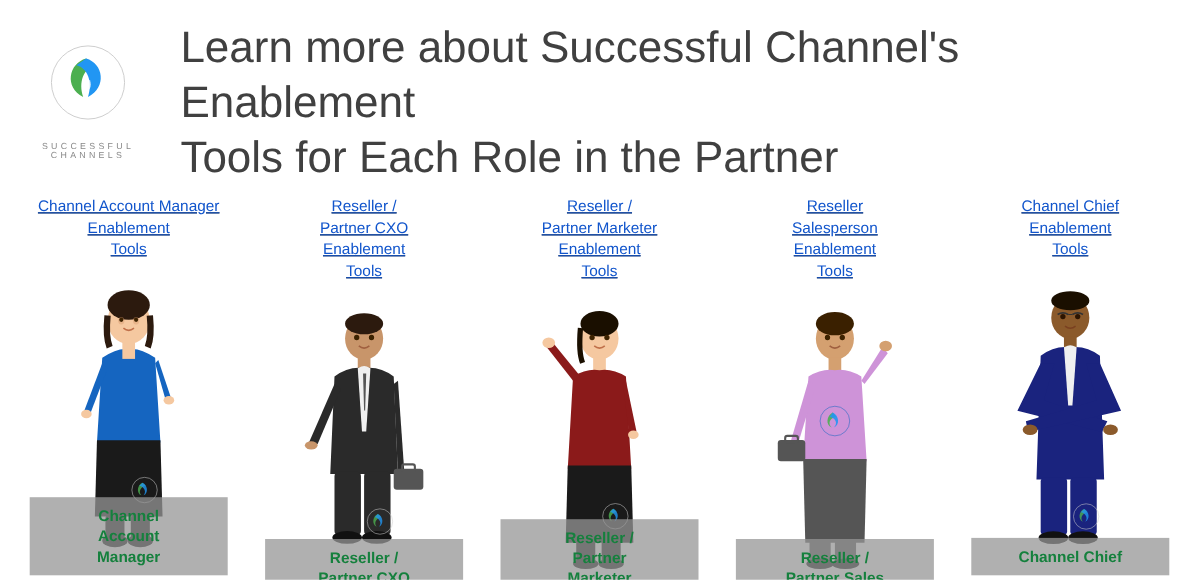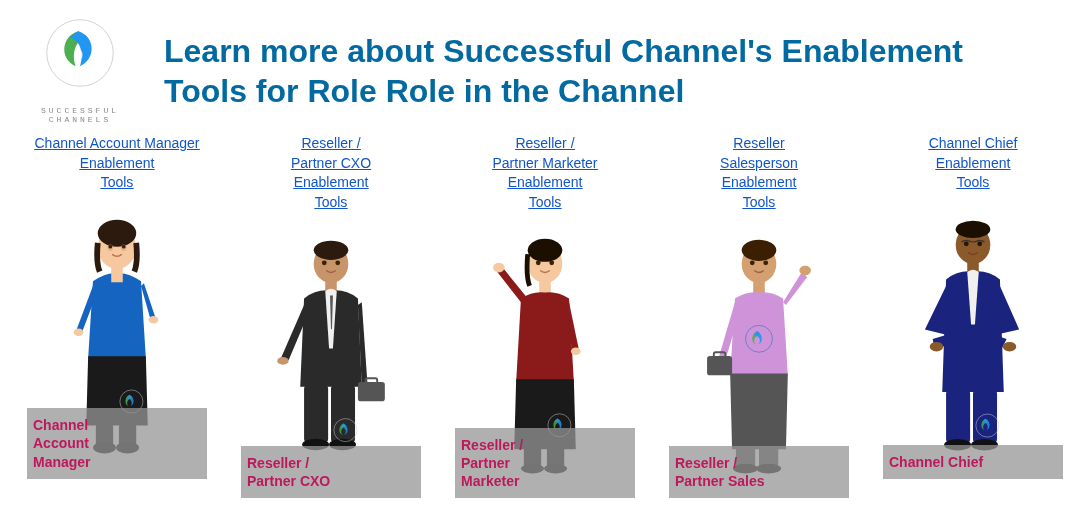--- a/index.html
+++ b/index.html
@@ -30,35 +30,34 @@
       height: 70px;
     }
 
     .logo-text {
       font-size: 11px;
       letter-spacing: 2px;
       color: #444;
       text-transform: uppercase;
       margin-top: 18px;
       font-weight: bold;
-      font-family: Liberation Mono, monospace;
     }
     .logo-text span {
       display: block;
       font-size: 8px;
       letter-spacing: 3px;
       color: #888;
       font-weight: normal;
       text-align: center;
     }
 
     .header-title {
-      font-size: 32px;
-      font-weight: bold;
-      color: #0369a1;
+      font-size: 40px;
+      font-weight: normal;
+      color: #404040;
       line-height: 1.25;
     }
 
     .roles-section {
       display: flex;
       flex-direction: row;
       justify-content: space-around;
       align-items: flex-start;
       padding: 0 10px;
       margin-top: 0px;
@@ -91,23 +90,24 @@
       align-items: center;
       justify-content: center;
     }
 
     .role-badge {
       position: absolute;
       bottom: 0;
       left: 0;
       right: 0;
       background: rgba(150, 150, 150, 0.75);
-      color: #be185d;
+      color: #15803d;
       font-weight: bold;
       font-size: 14px;
+      text-align: center;
       padding: 8px 6px;
       line-height: 1.3;
     }
 
     
     .char-svg {
       width: 160px;
       height: 250px;
     }
   </style>
@@ -125,21 +125,21 @@
       <ellipse cx="39" cy="42" rx="4" ry="6" fill="white" opacity="0.7"></ellipse>
     </svg>
     <div class="logo-text">
       <span>Successful</span>
       <span>CHANNELS</span>
     </div>
   </div>
 
   <h1 class="header-title">
     <span>Learn more about Successful Channel's Enablement</span><br>
-    <span>Tools for Role Role in the Channel</span>
+    <span>Tools for Each Role in the Partner</span>
   </h1>
 </div>
 
 <div class="roles-section">
 
   <div class="role-column">
     <a class="role-link" href="#">
       Channel Account Manager<br>Enablement<br>Tools
     </a>
     <div class="role-figure">

